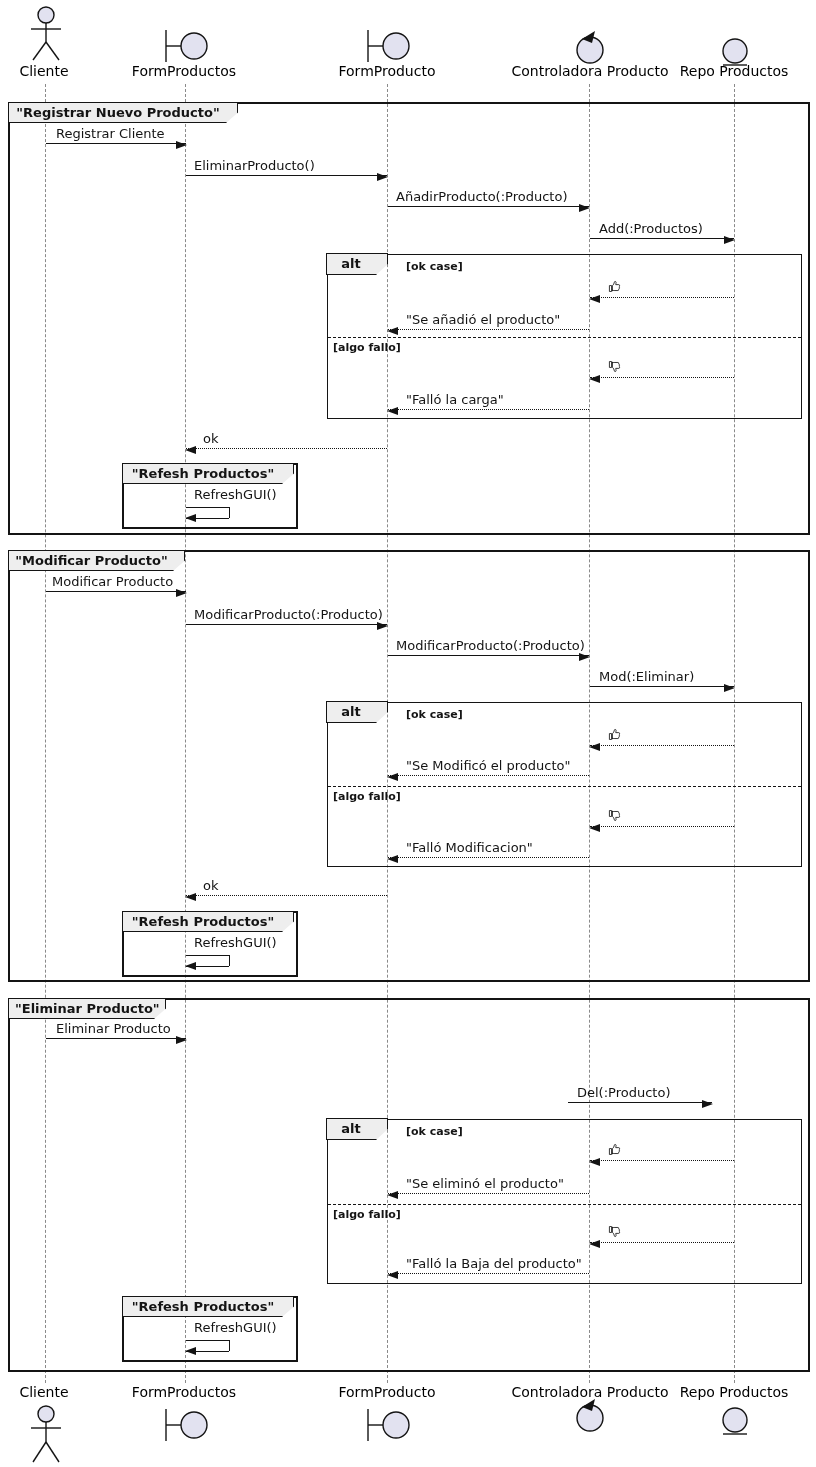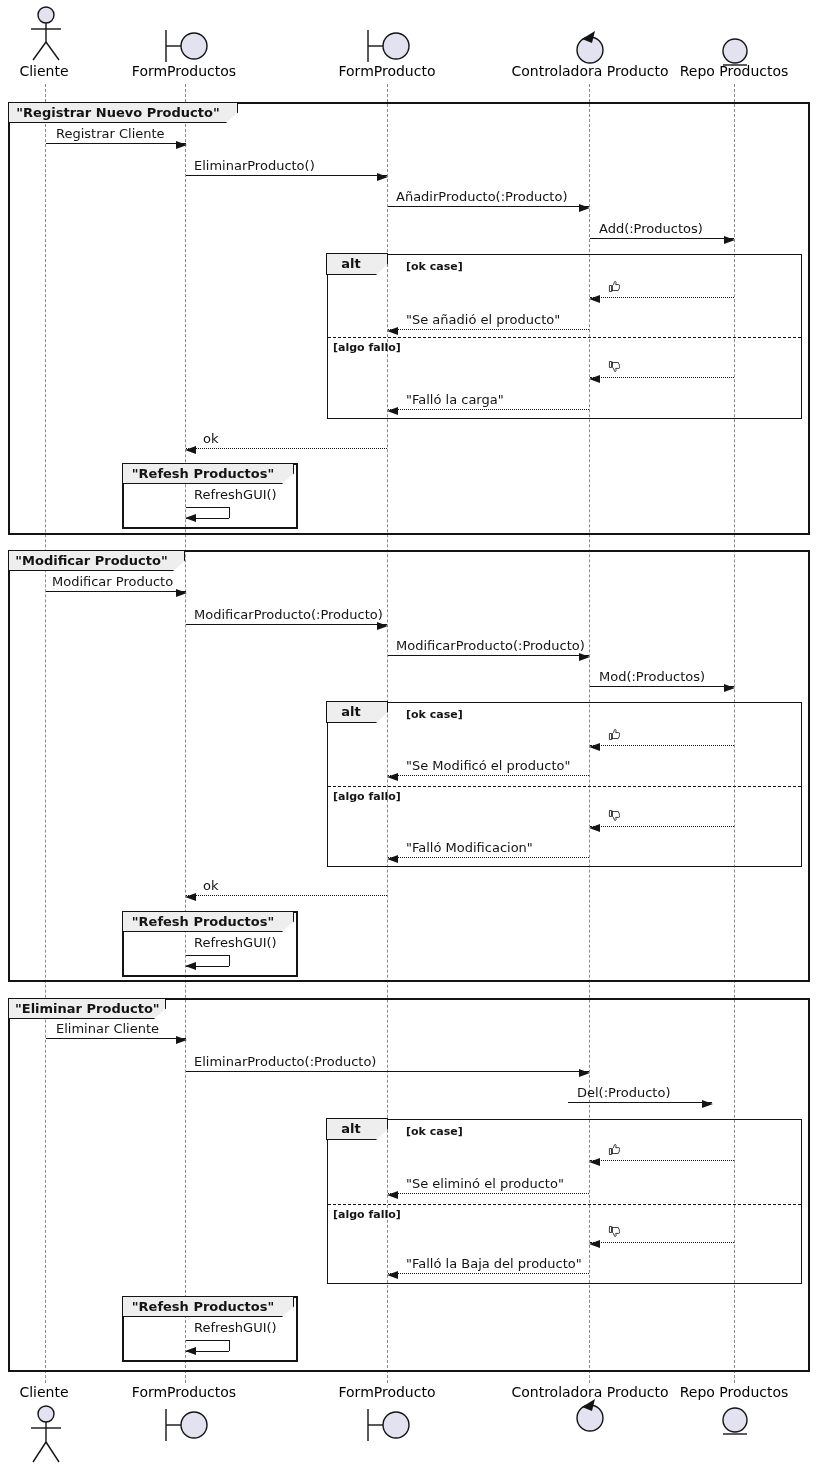--- a/index.html
+++ b/index.html
@@ -180,21 +180,21 @@
     <div class="lbl" style="left:8px">ModificarProducto(:Producto)</div>
       <div class="line"></div>
       <span class="ah-r"></span>
   </div>
   <div class="msg" style="left:388px;top:638px;width:201px">
     <div class="lbl" style="left:8px">ModificarProducto(:Producto)</div>
       <div class="line"></div>
       <span class="ah-r"></span>
   </div>
   <div class="msg" style="left:590px;top:669px;width:144px">
-    <div class="lbl" style="left:9px">Mod(:Productos)</div>
+    <div class="lbl" style="left:9px">Mod(:Eliminar)</div>
       <div class="line"></div>
       <span class="ah-r"></span>
   </div>
 
   <div class="altframe" style="left:327px;top:702px;width:473px;height:163px">
     <div class="pent" style="width:62px;height:22px;padding-right:18px">alt</div>
     <div class="guard" style="left:78px;top:5px">[ok case]</div>
     <div class="divider" style="left:0;right:0;top:83px"></div>
     <div class="guard" style="left:5px;top:87px">[algo fallo]</div>
   </div>
@@ -245,26 +245,21 @@
       <div class="s-right"></div>
       <div class="s-bot"></div>
       <span class="ah-l2"></span>
   </div>
 
   <div class="frame" style="left:8px;top:998px;width:798px;height:370px">
     <div class="pent" style="width:158px;height:21px">"Eliminar Producto"</div>
   </div>
 
   <div class="msg" style="left:46px;top:1021px;width:140px">
-    <div class="lbl" style="left:10px">Eliminar Cliente</div>
-      <div class="line"></div>
-      <span class="ah-r"></span>
-  </div>
-  <div class="msg" style="left:186px;top:1054px;width:403px">
-    <div class="lbl" style="left:8px">EliminarProducto(:Producto)</div>
+    <div class="lbl" style="left:10px">Eliminar Producto</div>
       <div class="line"></div>
       <span class="ah-r"></span>
   </div>
   <div class="msg" style="left:568px;top:1085px;width:144px">
     <div class="lbl" style="left:9px">Del(:Producto)</div>
       <div class="line"></div>
       <span class="ah-r"></span>
   </div>
 
   <div class="altframe" style="left:327px;top:1119px;width:473px;height:163px">

